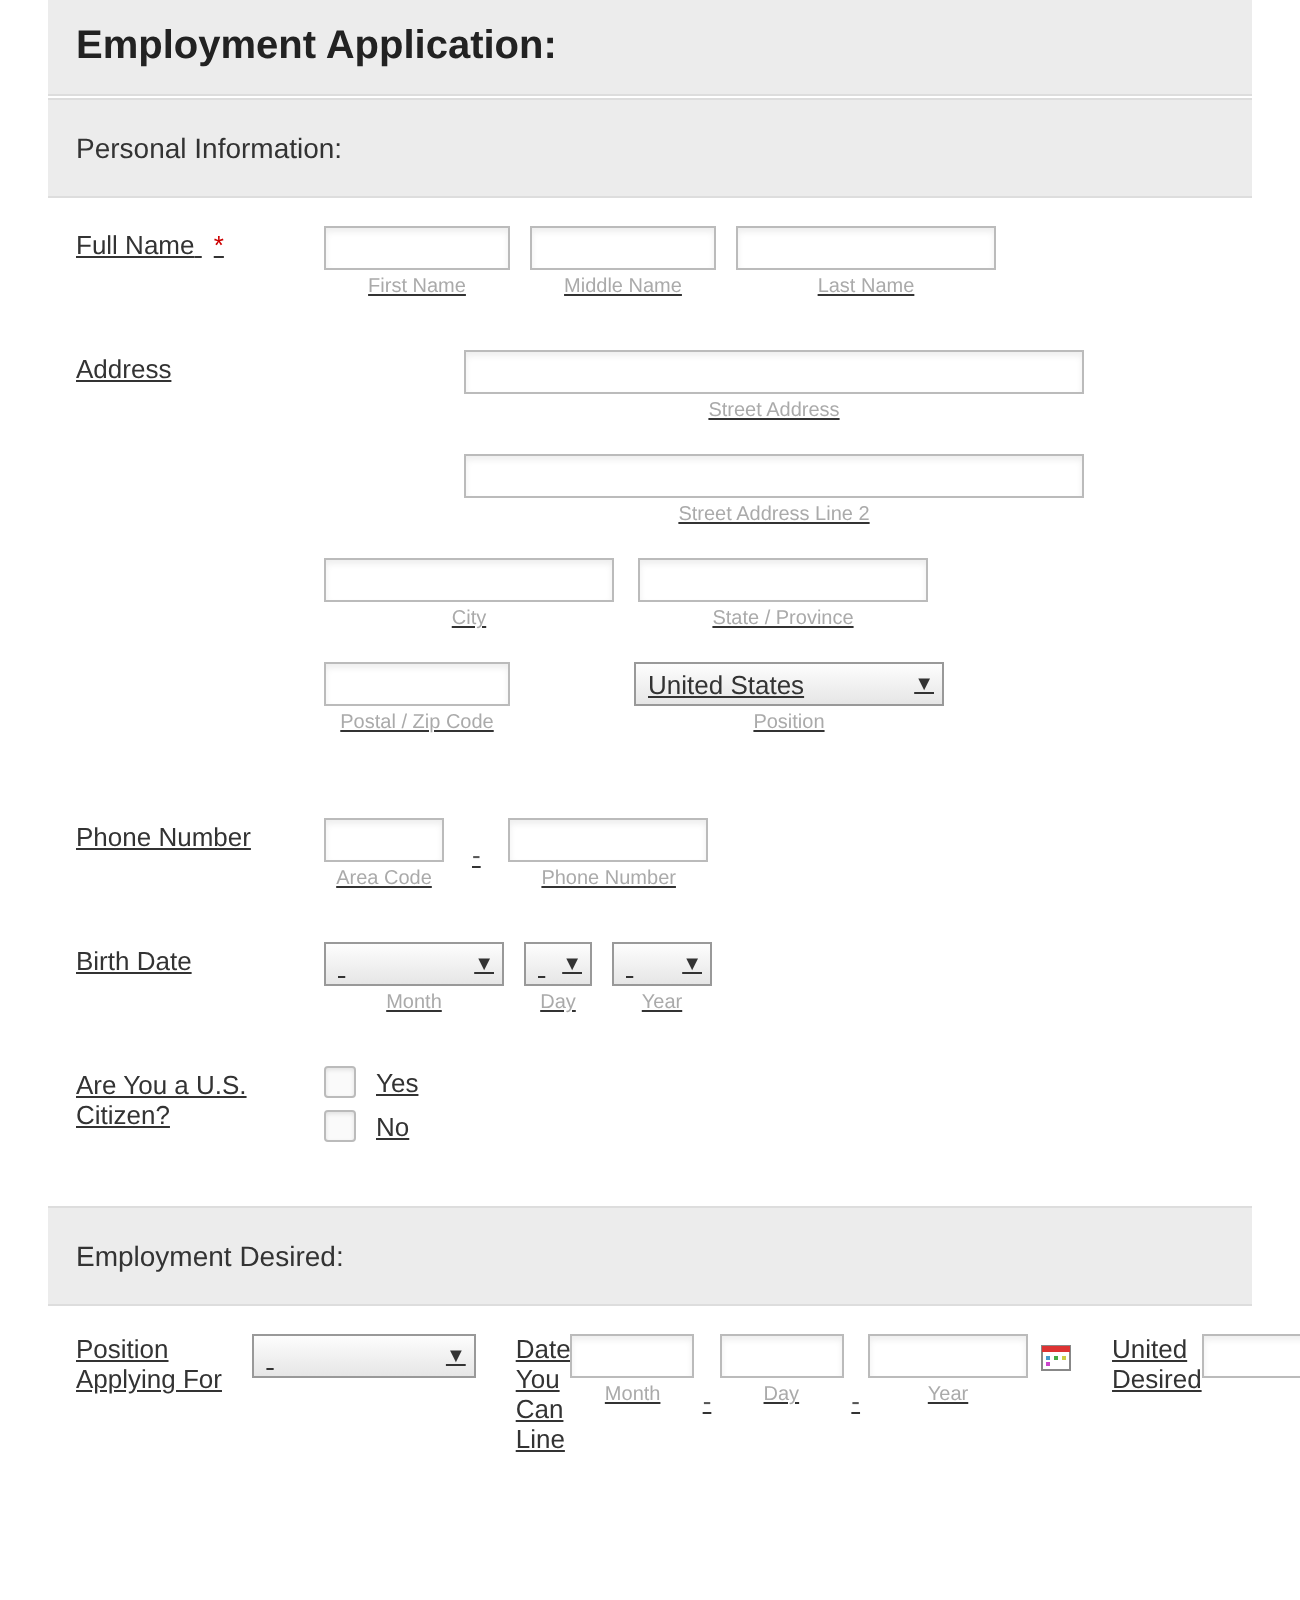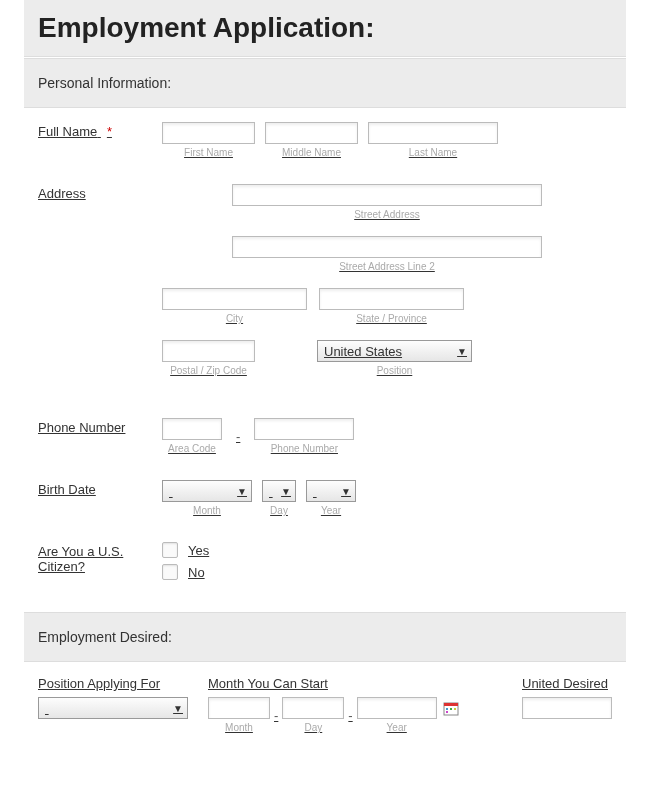--- a/index.html
+++ b/index.html
@@ -1,18 +1,18 @@
 <!DOCTYPE html>
 <html><head>
   <meta charset="utf-8">
   <style>
     * { box-sizing: border-box; margin: 0; padding: 0; }
     body { font-family: Arial, sans-serif; font-size: 13px; color: #333; background: #fff; width: 650px; }
     .form-container { margin: 0 24px; }
-    .form-title { font-size: 28px; font-weight: bold; color: #222; padding: 12px 14px; background: #ececec; border-bottom: 1px solid #ddd; }
+    .form-title { font-size: 20px; font-weight: bold; color: #222; padding: 12px 14px; background: #ececec; border-bottom: 1px solid #ddd; }
     .section-header { font-size: 14px; font-weight: normal; color: #333; padding: 16px 14px; background: #ececec; border-top: 1px solid #ddd; border-bottom: 1px solid #ddd; margin-top: 1px; }
     .section-body { padding: 14px 14px 0 14px; text-decoration: underline; }
     .field-row { display: flex; margin-bottom: 26px; align-items: flex-start; }
     .field-label-col { width: 124px; flex-shrink: 0; padding-top: 2px; font-size: 13px; color: #333; }
     .req { color: #c00; margin-left: 6px; }
     .field-input-col { flex: 1; }
     .sub-fields { display: flex; flex-wrap: wrap; gap: 8px 10px; }
     .sub-field { display: flex; flex-direction: column; align-items: center; }
     .sub-label { font-size: 10px; color: #aaa; margin-top: 3px; }
     input[type="text"], input[type="email"] {
@@ -41,21 +41,21 @@
     }
     .select .tri { color: #333; font-size: 10px; margin-left: 4px; }
     .select-empty { color: transparent; }
     .dash { padding: 0 4px; align-self: center; color: #555; }
     .check-row { display: flex; align-items: flex-end; margin-bottom: 6px; }
     .check-box {
       width: 16px; height: 16px; border: 1px solid #bbb; background: #fafafa;
       box-shadow: inset 0 1px 2px rgba(0,0,0,0.1); border-radius: 2px; margin-right: 10px; cursor: pointer;
     }
     .emp-row1 { display: flex; gap: 20px; margin-bottom: 26px; align-items: flex-start; }
-    .emp-col { display: flex; flex-direction: column; }
+    .emp-col { display: flex; flex-direction: row; }
     .emp-label { font-size: 13px; color: #333; margin-bottom: 6px; }
     .cal-icon {
       width: 16px; height: 16px; margin-left: 6px; align-self: flex-start; margin-top: 3px; cursor: pointer;
       display: inline-block;
     }
     .cal-icon svg { display: block; }
     .stack { display: flex; align-items: flex-start; }
     .addr-block .sub-field { margin-bottom: 16px; }
     .addr-row { display: flex; gap: 12px; }
     .addr-row .sub-field { margin-bottom: 16px; }
@@ -196,21 +196,21 @@
 
       <div class="emp-col">
         <span class="emp-label">Position Applying For</span>
         <div class="select w150">
           <span class="select-empty">.</span>
           <span class="tri">▼</span>
         </div>
       </div>
 
       <div class="emp-col">
-        <span class="emp-label">Month You Can Start</span>
+        <span class="emp-label">Date You Can Line</span>
         <div class="stack">
           <div class="sub-field">
             <input type="text" class="w62" style="">
             <span class="sub-label">Month</span>
           </div>
           <span class="dash">-</span>
           <div class="sub-field">
             <input type="text" class="w62" style="">
             <span class="sub-label">Day</span>
           </div>

